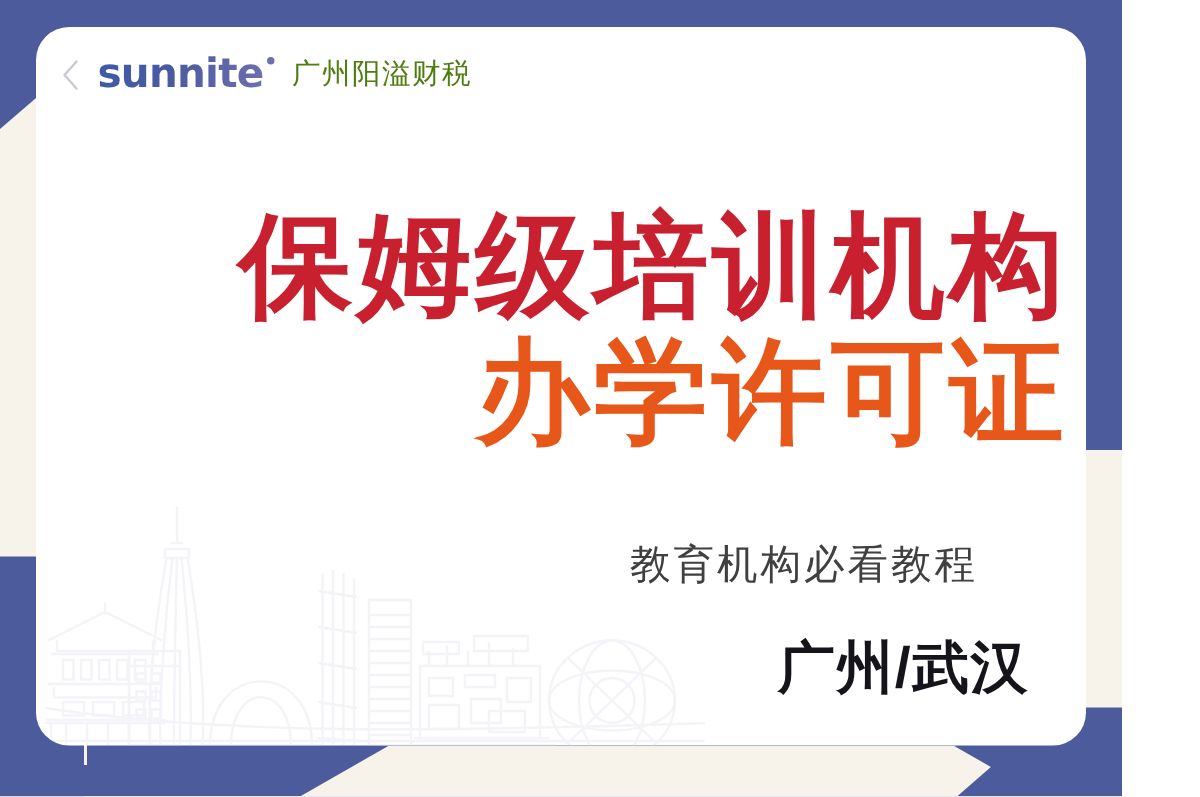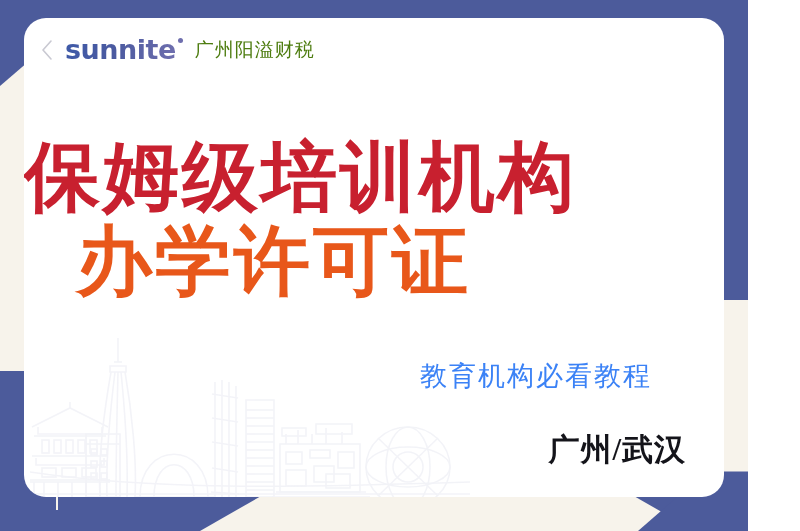--- a/index.html
+++ b/index.html
@@ -149,23 +149,23 @@
     width: 440px;
     height: 175px;
     opacity: 0.55;
     pointer-events: none;
   }
 
   
   .headline {
     position: absolute;
     left: 0;
-    right: 0;
+    right: 12px;
     top: 118px;
-    text-align: left;
+    text-align: right;
     z-index: 4;
   }
   .line1 {
     font-family: "DejaVu Sans", sans-serif;
     font-size: 76px;
     font-weight: bold;
     color: #C8202F;
     letter-spacing: 3px;
     line-height: 1.08;
     white-space: nowrap;
@@ -179,30 +179,30 @@
     line-height: 1.12;
     white-space: nowrap;
     padding-left: 52px;
   }
   .subtitle {
     position: absolute;
     right: 72px;
     top: 340px;
     font-family: "DejaVu Sans", sans-serif;
     font-size: 27px;
-    color: #3b82f6;
+    color: #404040;
     letter-spacing: 2px;
     z-index: 4;
   }
   .cities {
     position: absolute;
     right: 38px;
     bottom: 26px;
-    font-family: Liberation Serif, serif;
-    font-size: 31px;
+    font-family: Liberation Sans, sans-serif;
+    font-size: 38px;
     font-weight: bold;
     color: #14141A;
     letter-spacing: 1px;
     z-index: 4;
   }
 </style>
 </head>
 <body>
 
 <div class="poster">

